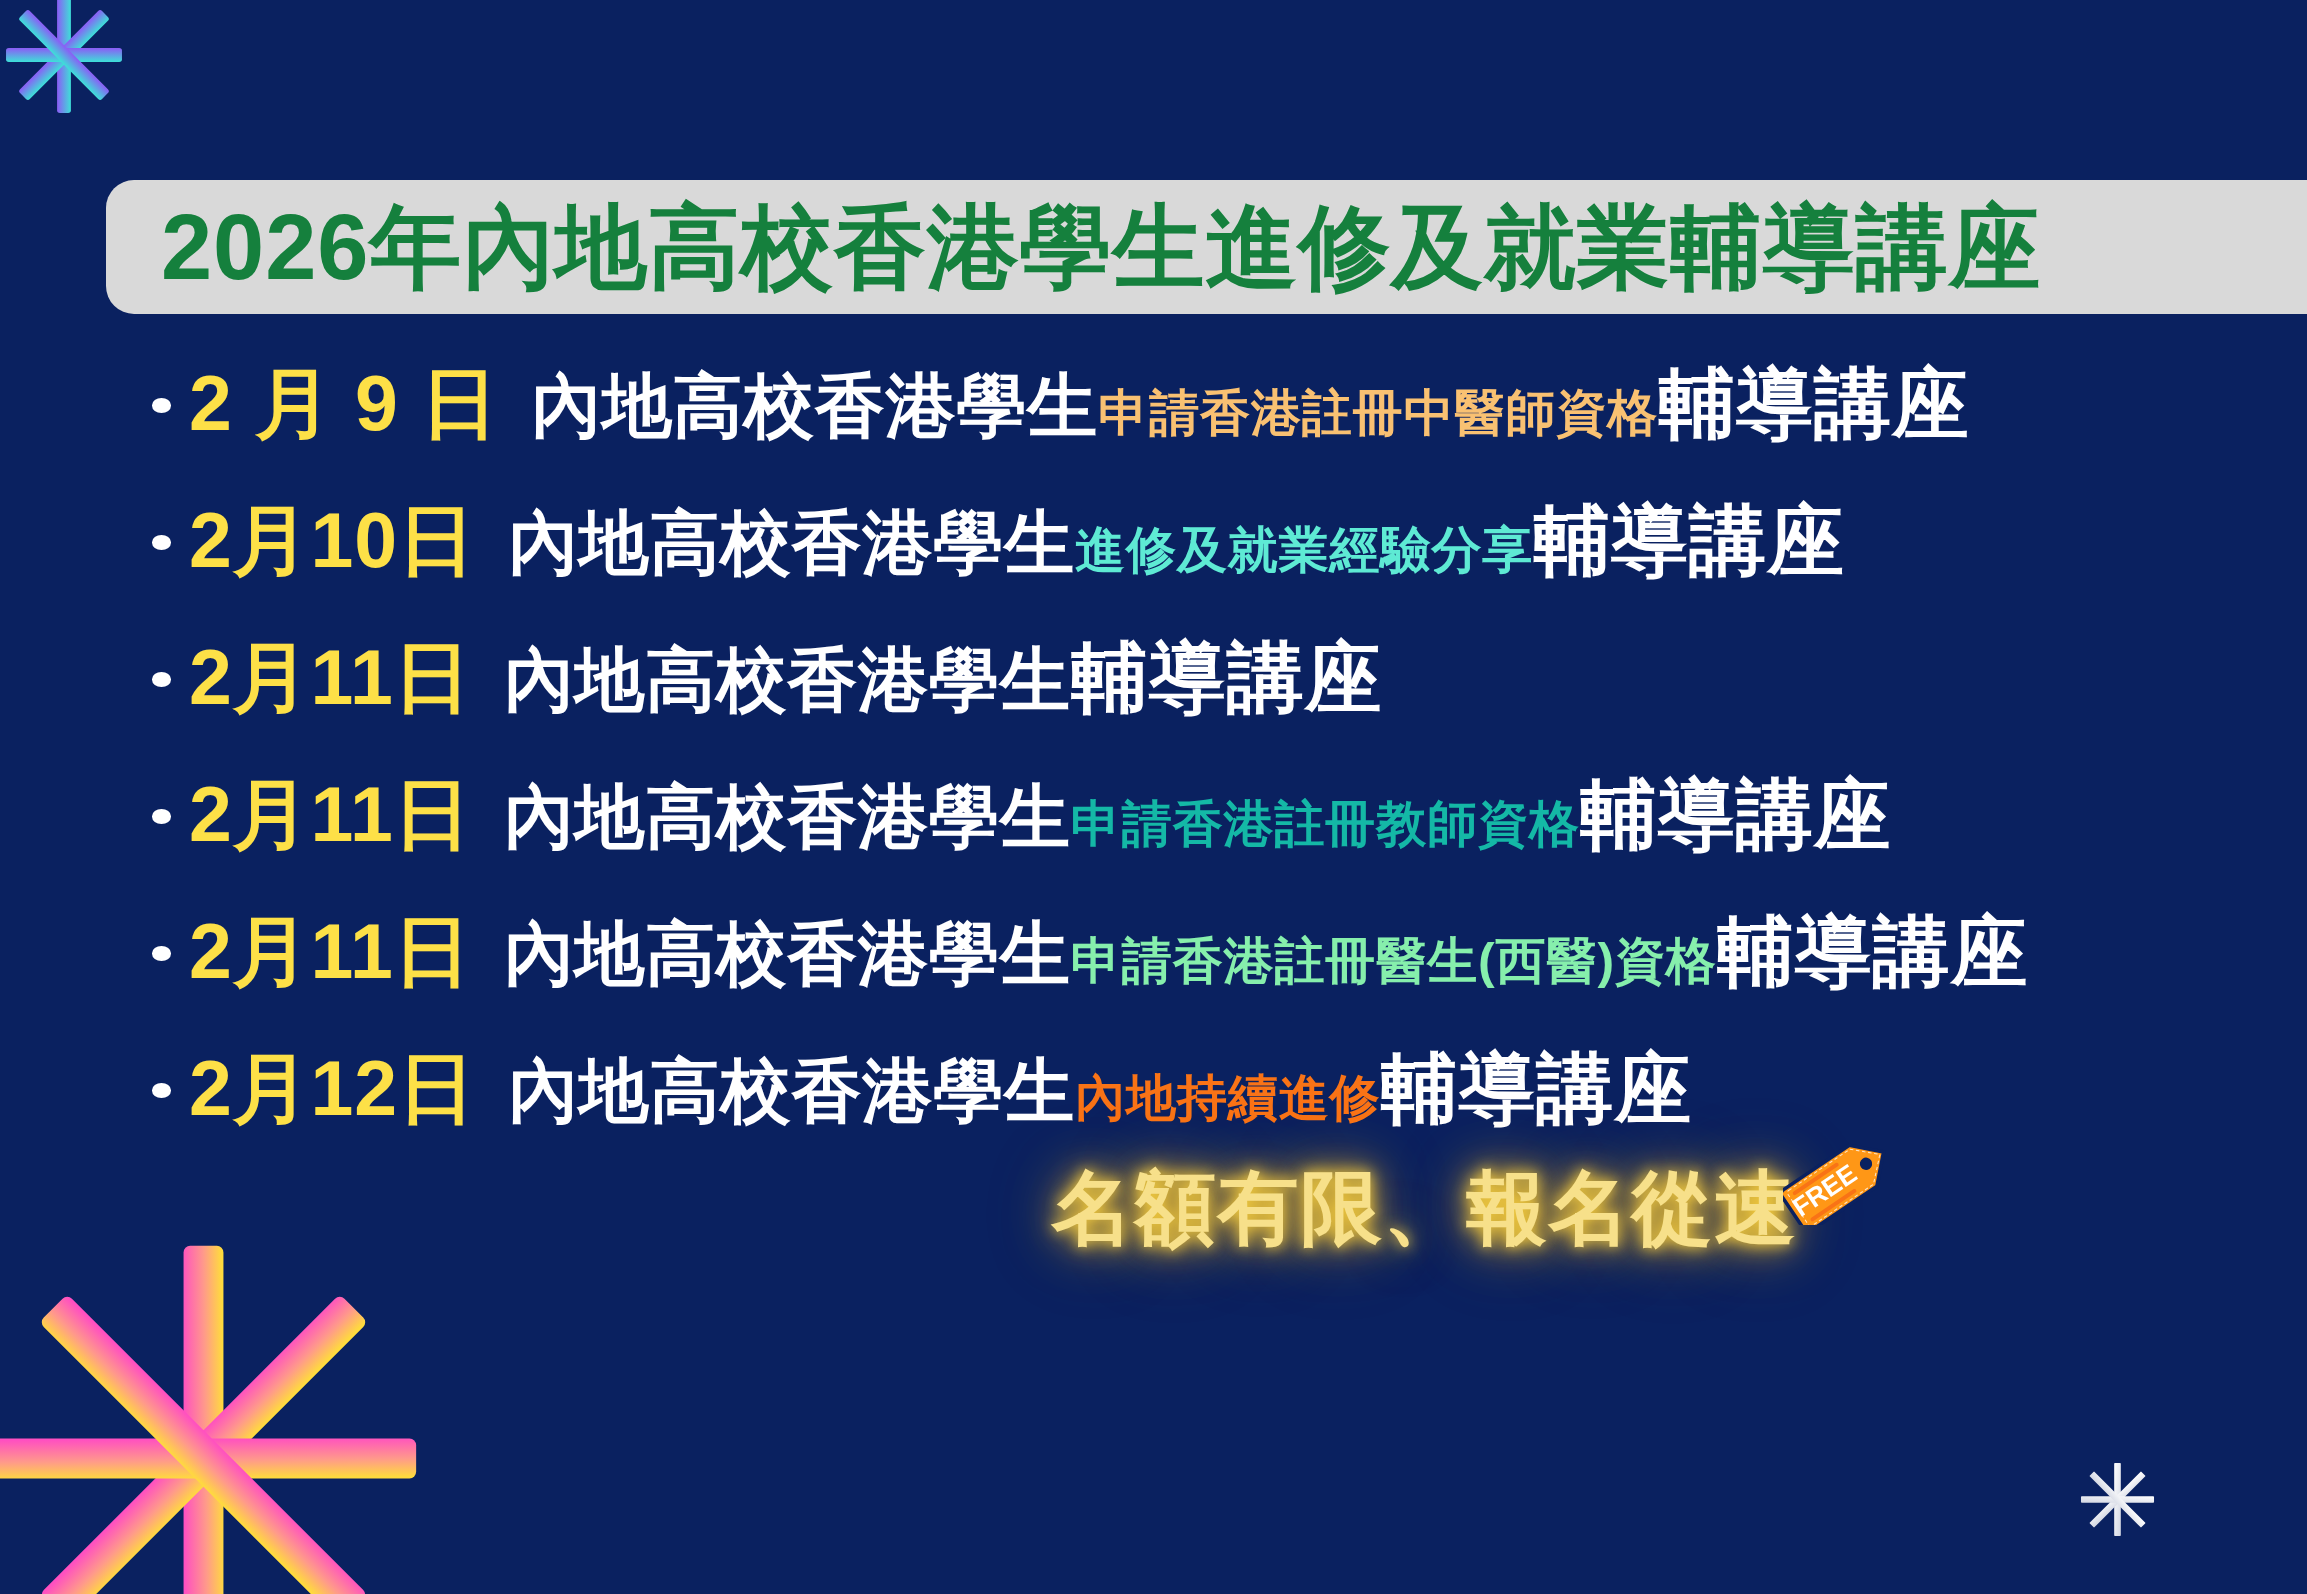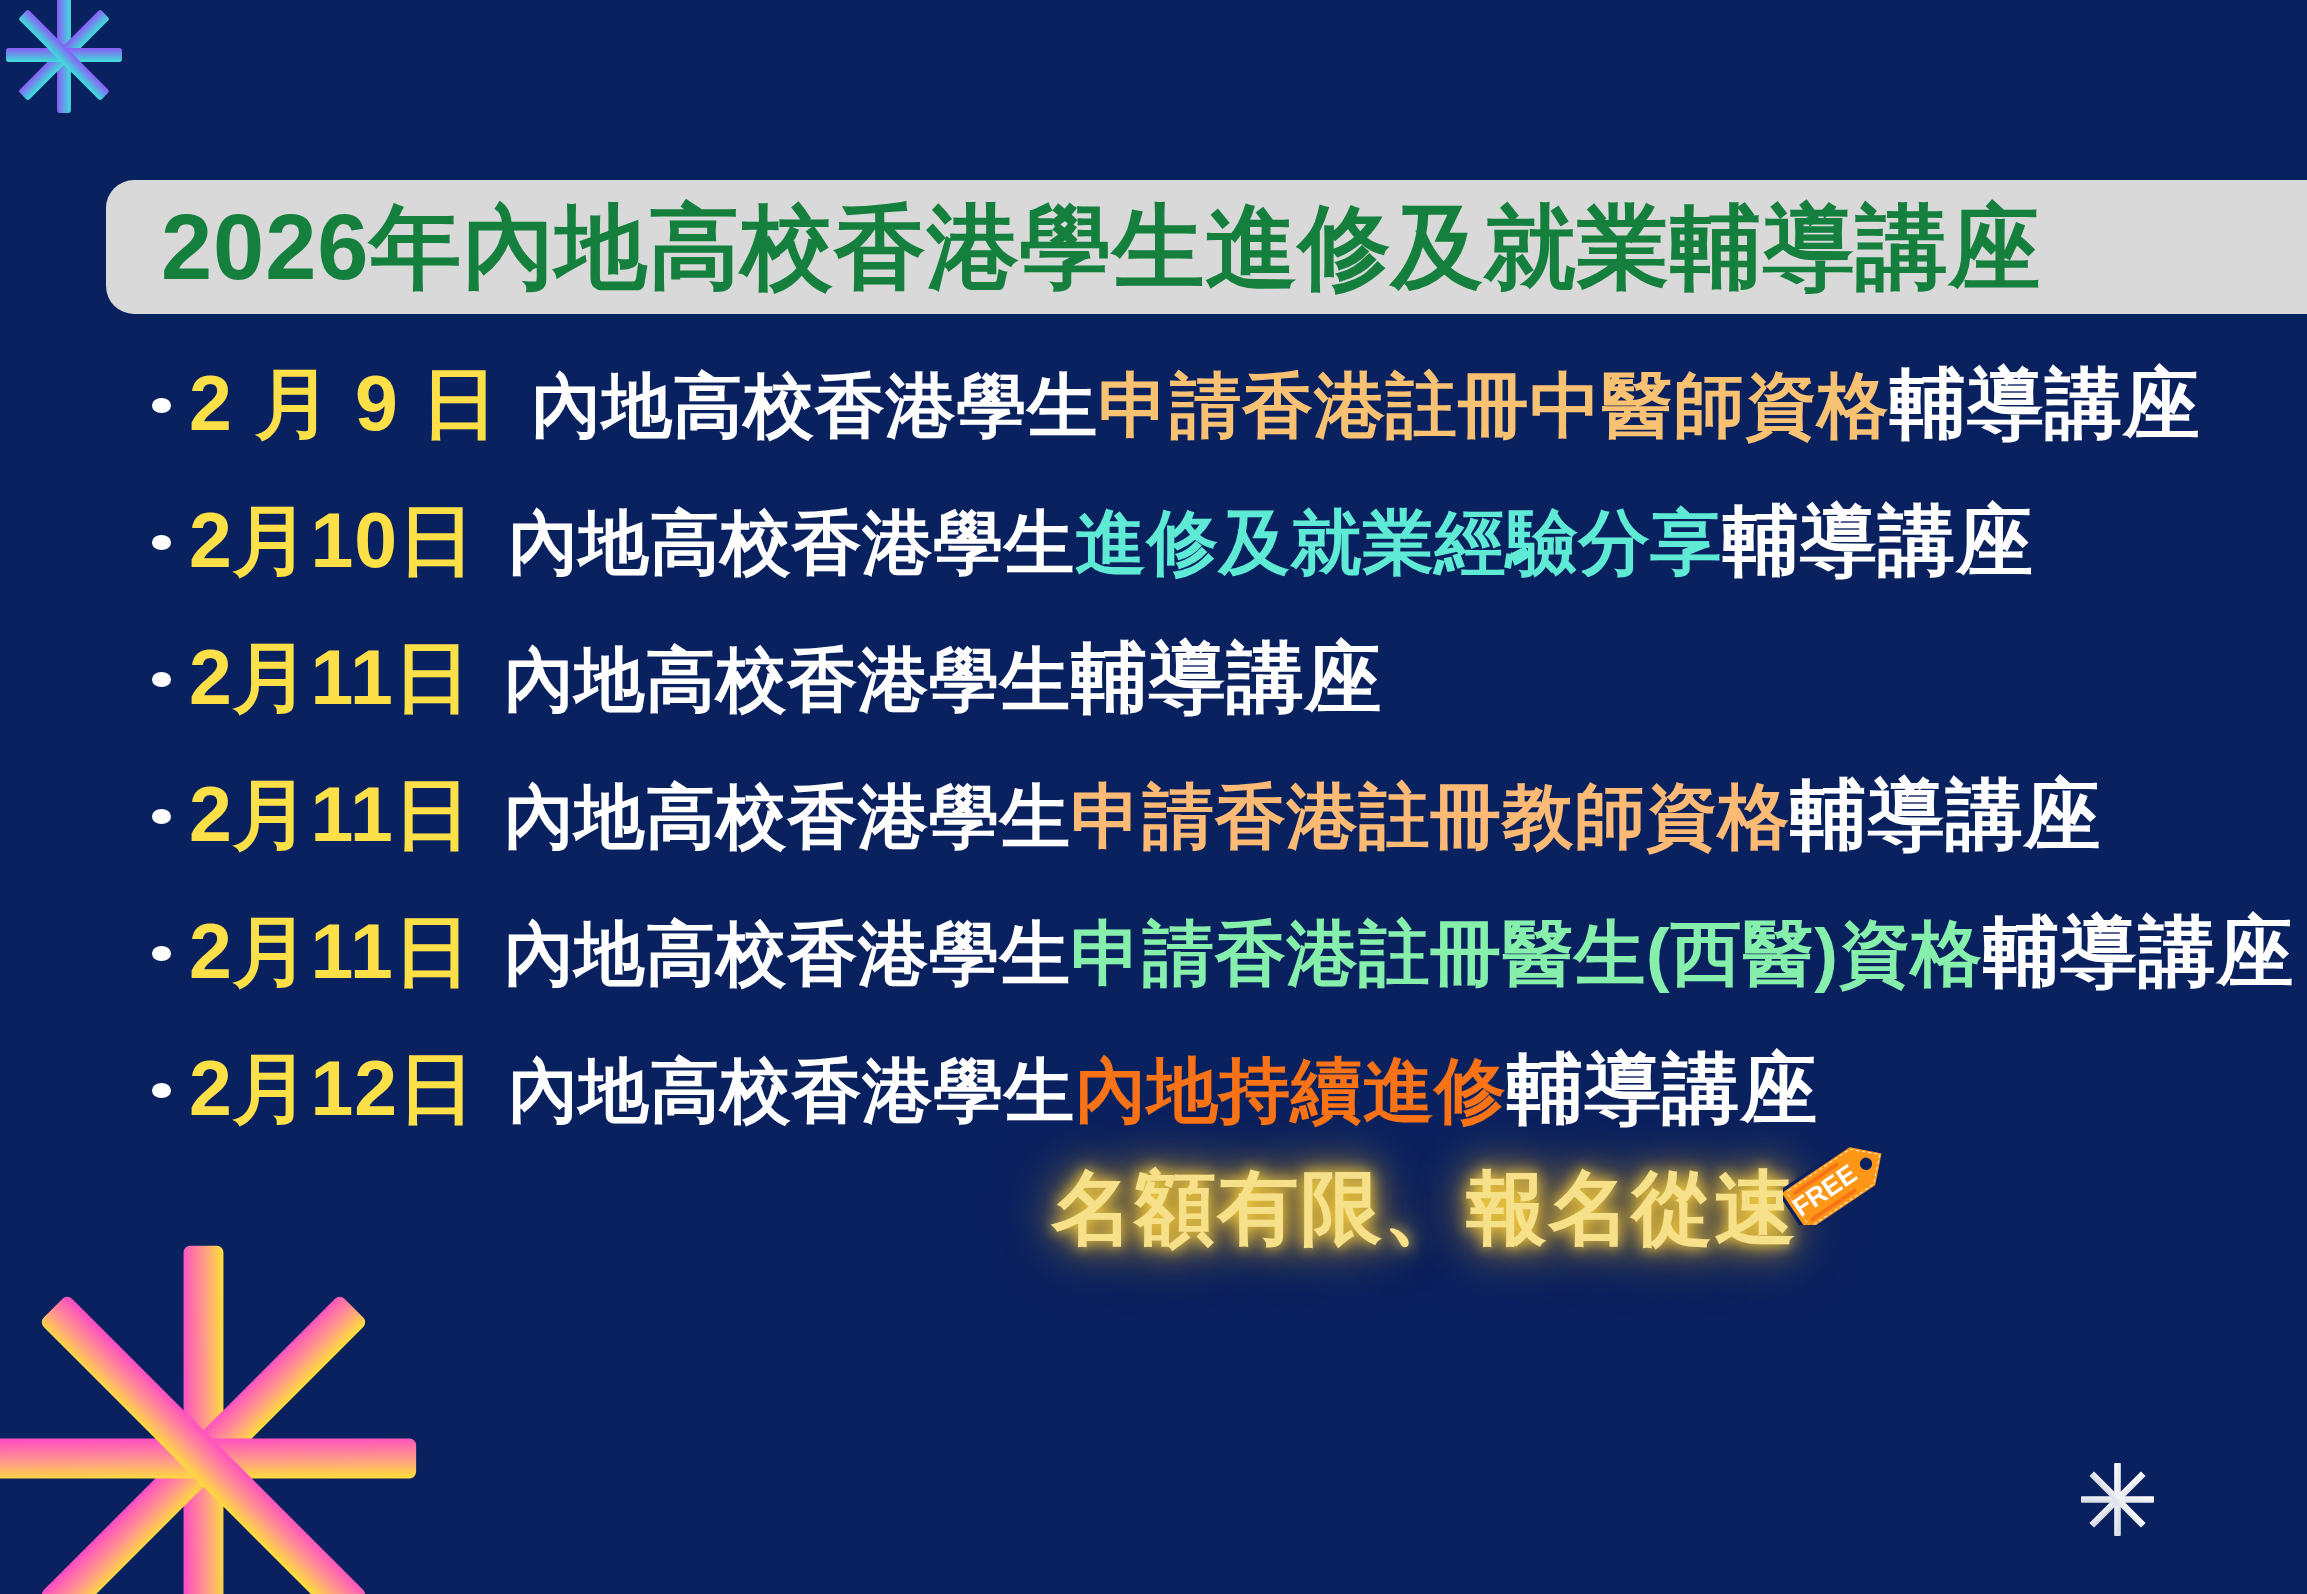--- a/index.html
+++ b/index.html
@@ -64,21 +64,21 @@
     color:#fde047;
     line-height:1;
     letter-spacing:0.9px;
   }
   .session-gap { display:inline-block; width:32px; }
   .session-prefix {
     font-size:70px; font-weight:700; color:#FFFFFF;
     line-height:1; letter-spacing:0.9px;
   }
   .session-topic {
-    font-size:71px; font-weight:700;
+    font-size:50px; font-weight:700;
     line-height:1; letter-spacing:0.9px;
   }
   .session-suffix {
     font-size:77px; font-weight:700; color:#FFFFFF;
     line-height:1; letter-spacing:0.9px;
   }
 
   
   #cta-block {
     position:absolute;
@@ -191,21 +191,21 @@
     <span class="session-gap"></span>
     <span class="session-prefix">內地高校香港學生</span>
     <span class="session-suffix">輔導講座</span>
   </div>
 
   <div class="session-row">
     <span class="bullet-dot"></span>
     <span class="session-date">2月11日</span>
     <span class="session-gap"></span>
     <span class="session-prefix">內地高校香港學生</span>
-    <span class="session-topic" style="color: #fdba74; font-family: Liberation Mono, monospace;">申請香港註冊教師資格</span>
+    <span class="session-topic" style="color: #14b8a6; font-family: Liberation Mono, monospace;">申請香港註冊教師資格</span>
     <span class="session-suffix">輔導講座</span>
   </div>
 
   <div class="session-row">
     <span class="bullet-dot"></span>
     <span class="session-date">2月11日</span>
     <span class="session-gap"></span>
     <span class="session-prefix">內地高校香港學生</span>
     <span class="session-topic" style="color: #86efac;">申請香港註冊醫生(西醫)資格</span>
     <span class="session-suffix">輔導講座</span>

